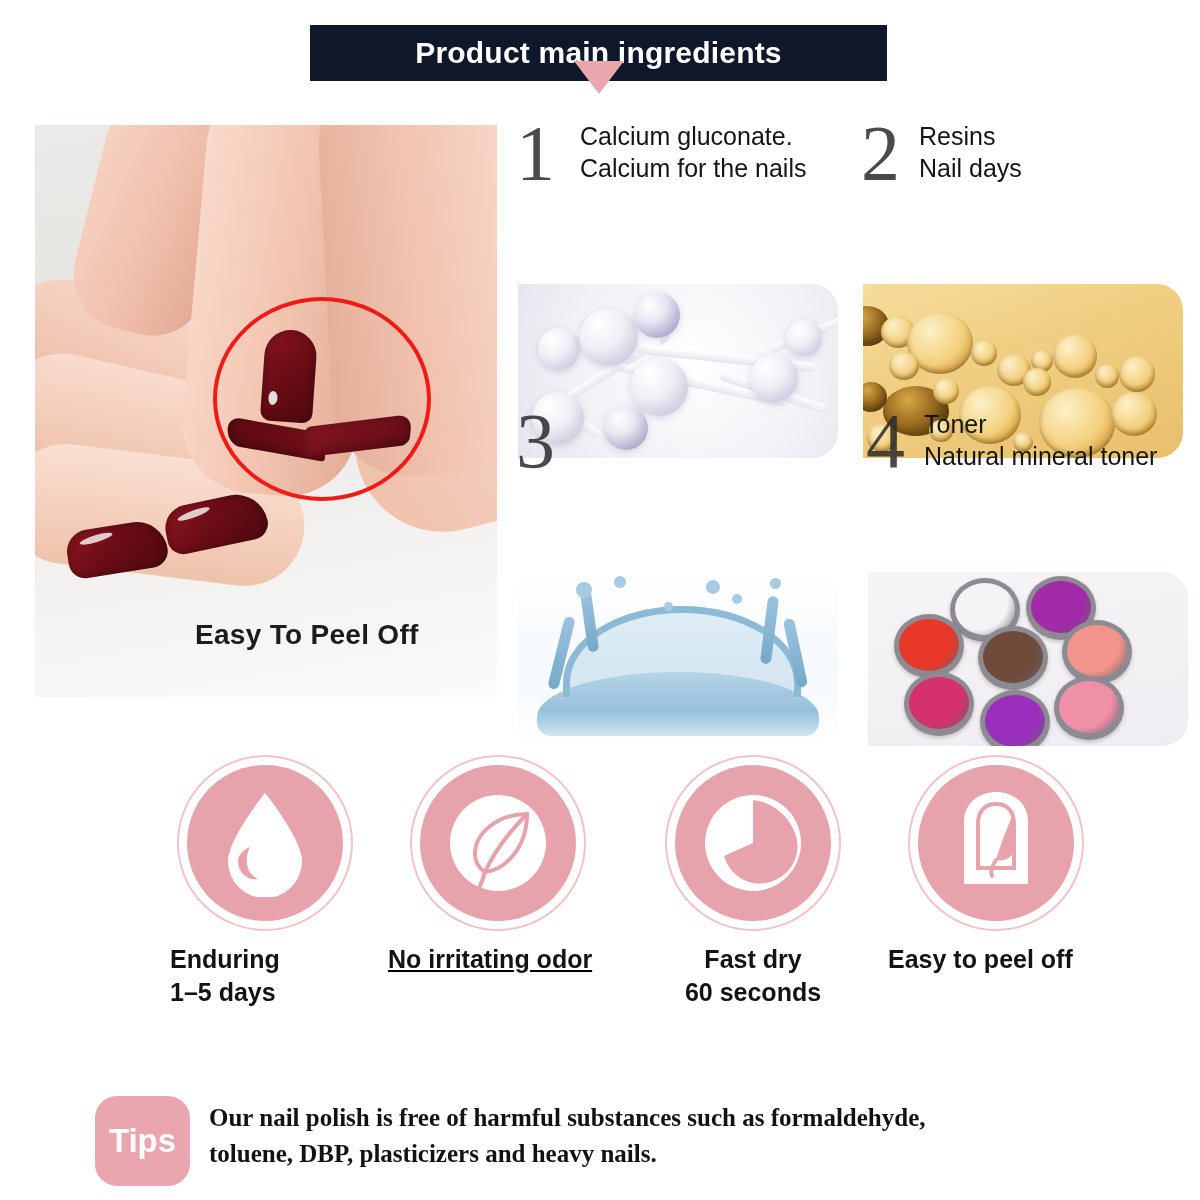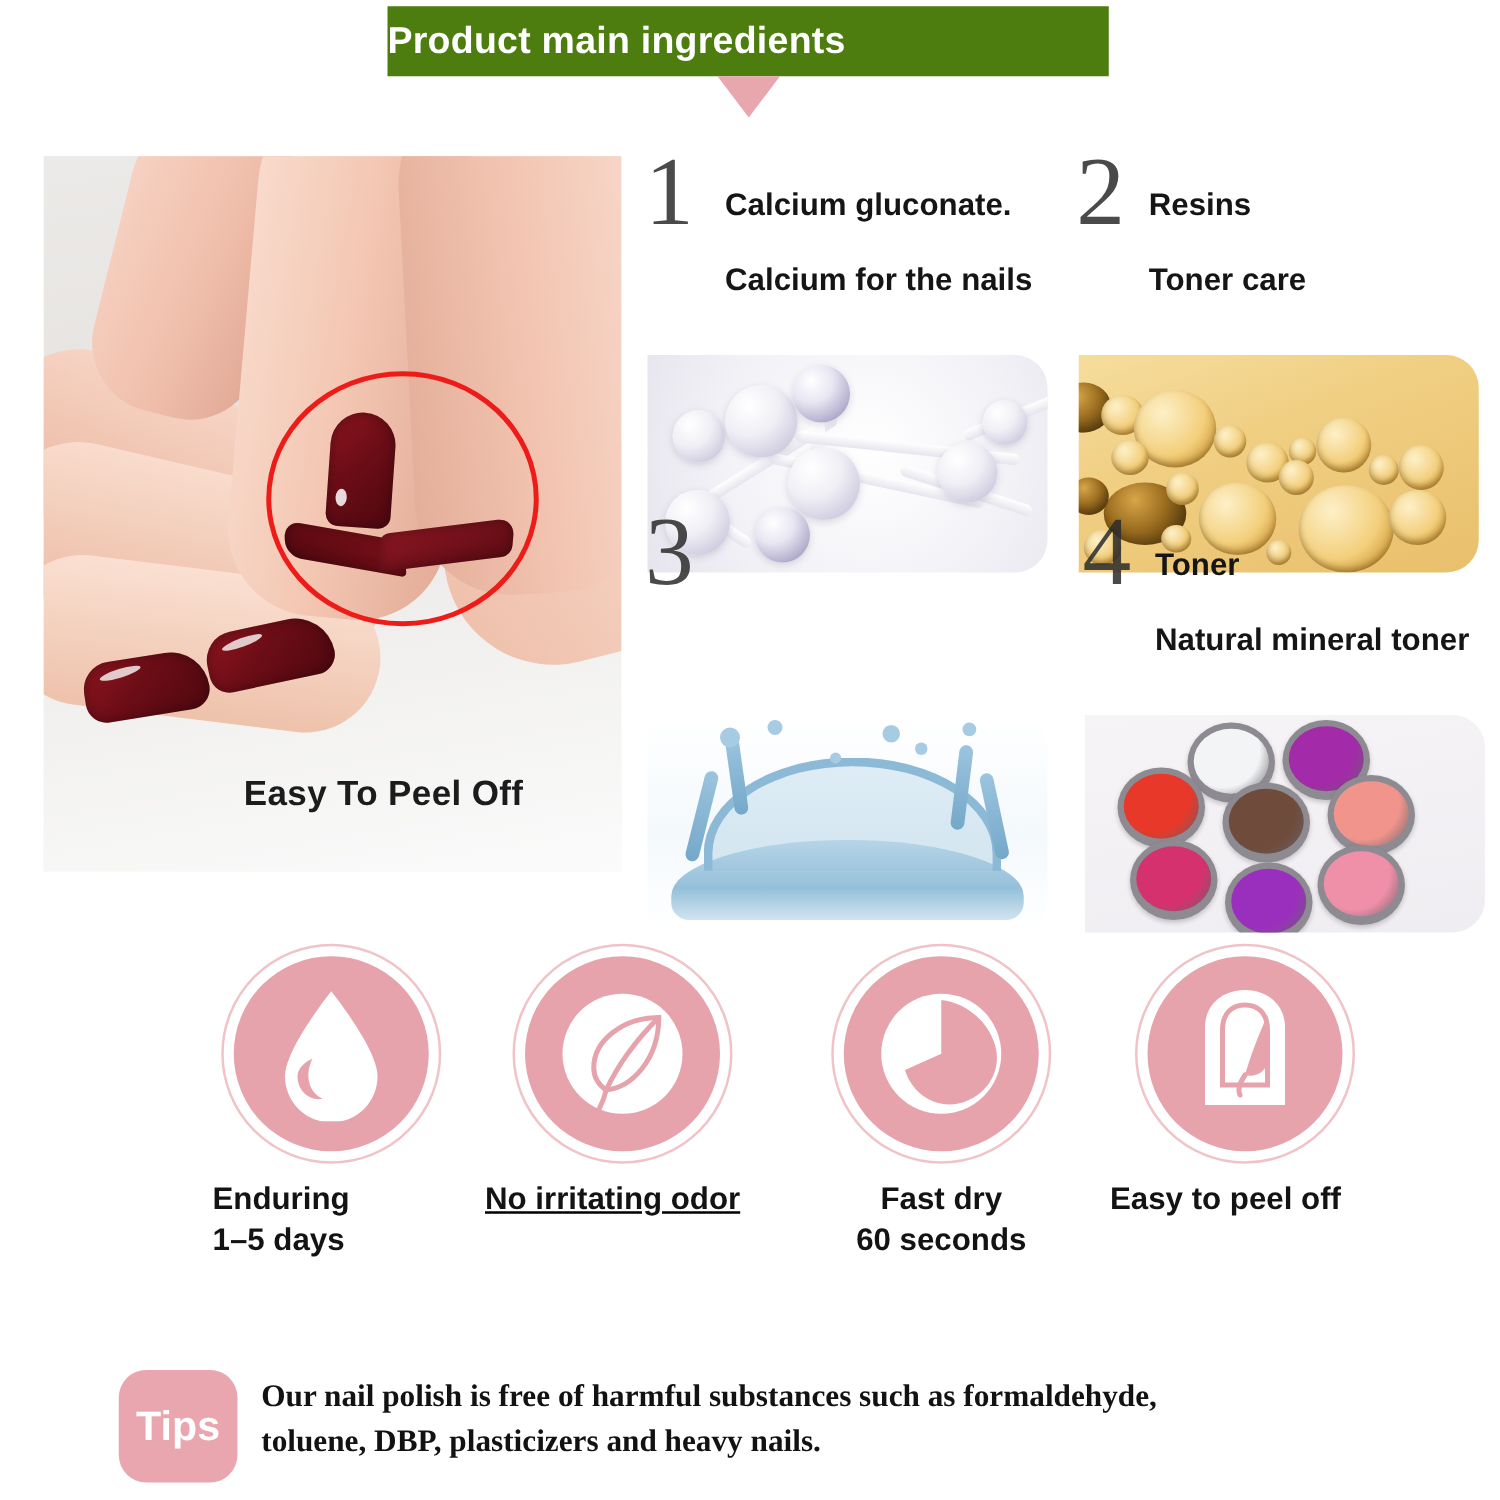--- a/index.html
+++ b/index.html
@@ -20,24 +20,25 @@
   .banner-wrap {
     position: absolute;
     left: 310px;
     top: 5px;
     width: 577px;
     height: 56px;
   }
   .banner {
     width: 100%;
     height: 100%;
-    background: #4d7c0f;
+    background: #0f172a;
     display: flex;
     align-items: center;
-    justify-content: flex-start;
+    justify-content: center;
+    margin-top: 20px;
   }
   .banner-title {
     color: #ffffff;
     font-size: 30px;
     font-weight: bold;
     letter-spacing: 0.2px;
     white-space: nowrap;
   }
   .banner-arrow {
     position: absolute;
@@ -213,25 +214,24 @@
   .ing-num-wide { letter-spacing: -2px; }
   .ing-text {
     position: absolute;
     left: 64px;
     top: 2px;
   }
   .ing-text.tight { left: 58px; }
   .ing-line {
     display: block;
     font-size: 25px;
-    font-weight: bold;
+    font-weight: normal;
     color: #151515;
     line-height: 1.28;
     white-space: nowrap;
-    margin-top: 28px;
   }
   .ing-img {
     position: absolute;
     top: 86px;
     left: 2px;
     width: 320px;
     height: 174px;
     border-radius: 0 26px 26px 0;
     overflow: hidden;
     background: #ffffff;
@@ -485,21 +485,21 @@
       <div class="mol-ball" style="left:14px;  top:108px; width:52px; height:52px;"></div>
       <div class="mol-ball tinted" style="left:86px;  top:122px; width:44px; height:44px;"></div>
     </div>
   </div>
 
   <div class="ing-cell ing-c1">
     <div class="ing-head">
       <span class="ing-num">2</span>
       <span class="ing-text tight">
         <span class="ing-line">Resins</span>
-        <span class="ing-line">Toner care</span>
+        <span class="ing-line">Nail days</span>
       </span>
     </div>
     <div class="ing-img img-oil">
       <div class="bub dark" style="left:-18px; top:22px; width:44px; height:40px;"></div>
       <div class="bub" style="left:18px;  top:32px;  width:34px; height:32px;"></div>
       <div class="bub" style="left:44px;  top:28px;  width:66px; height:62px;"></div>
       <div class="bub" style="left:26px;  top:68px;  width:30px; height:28px;"></div>
       <div class="bub" style="left:108px; top:56px;  width:26px; height:26px;"></div>
       <div class="bub" style="left:134px; top:70px;  width:34px; height:32px;"></div>
       <div class="bub" style="left:168px; top:66px;  width:22px; height:22px;"></div>

